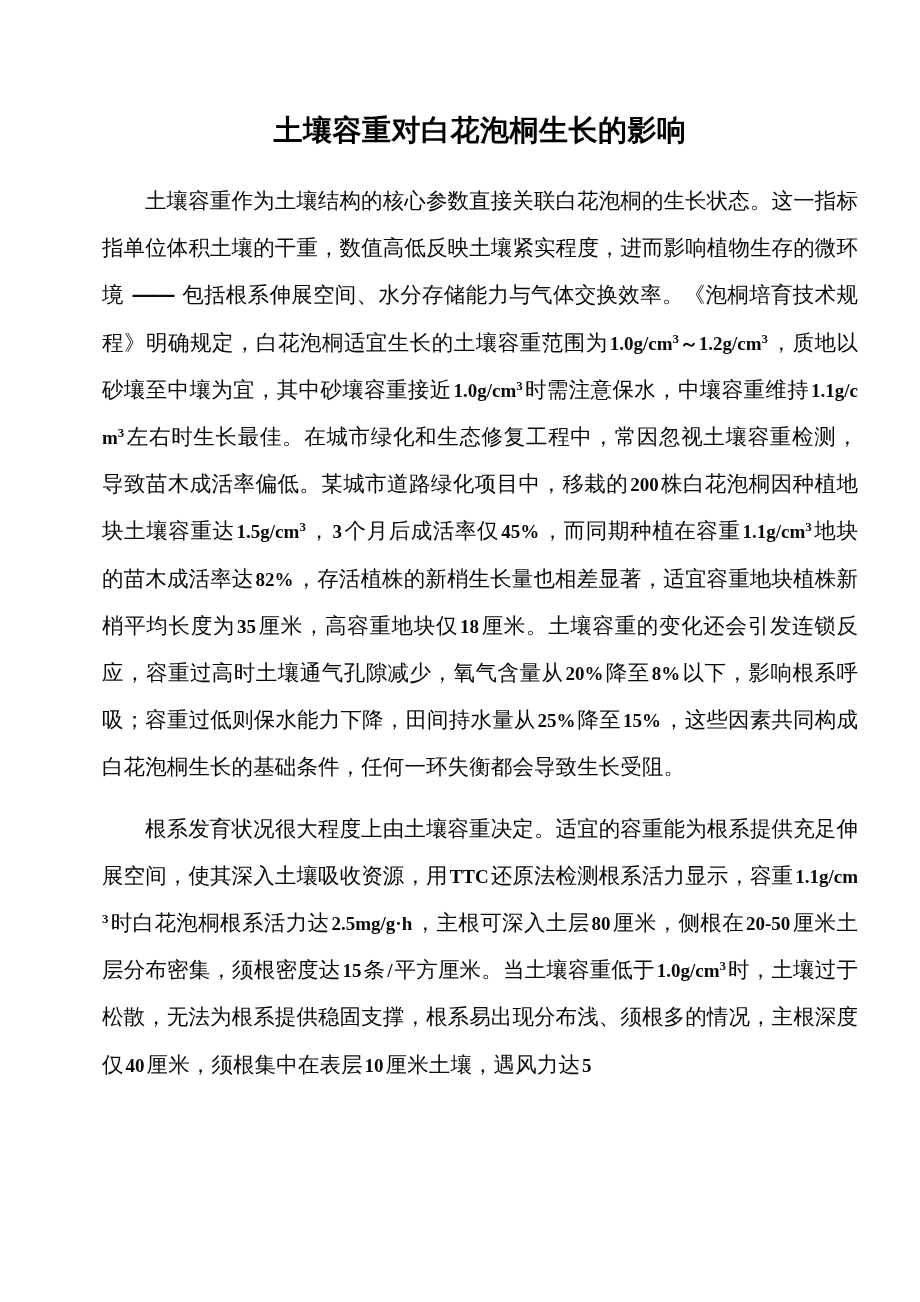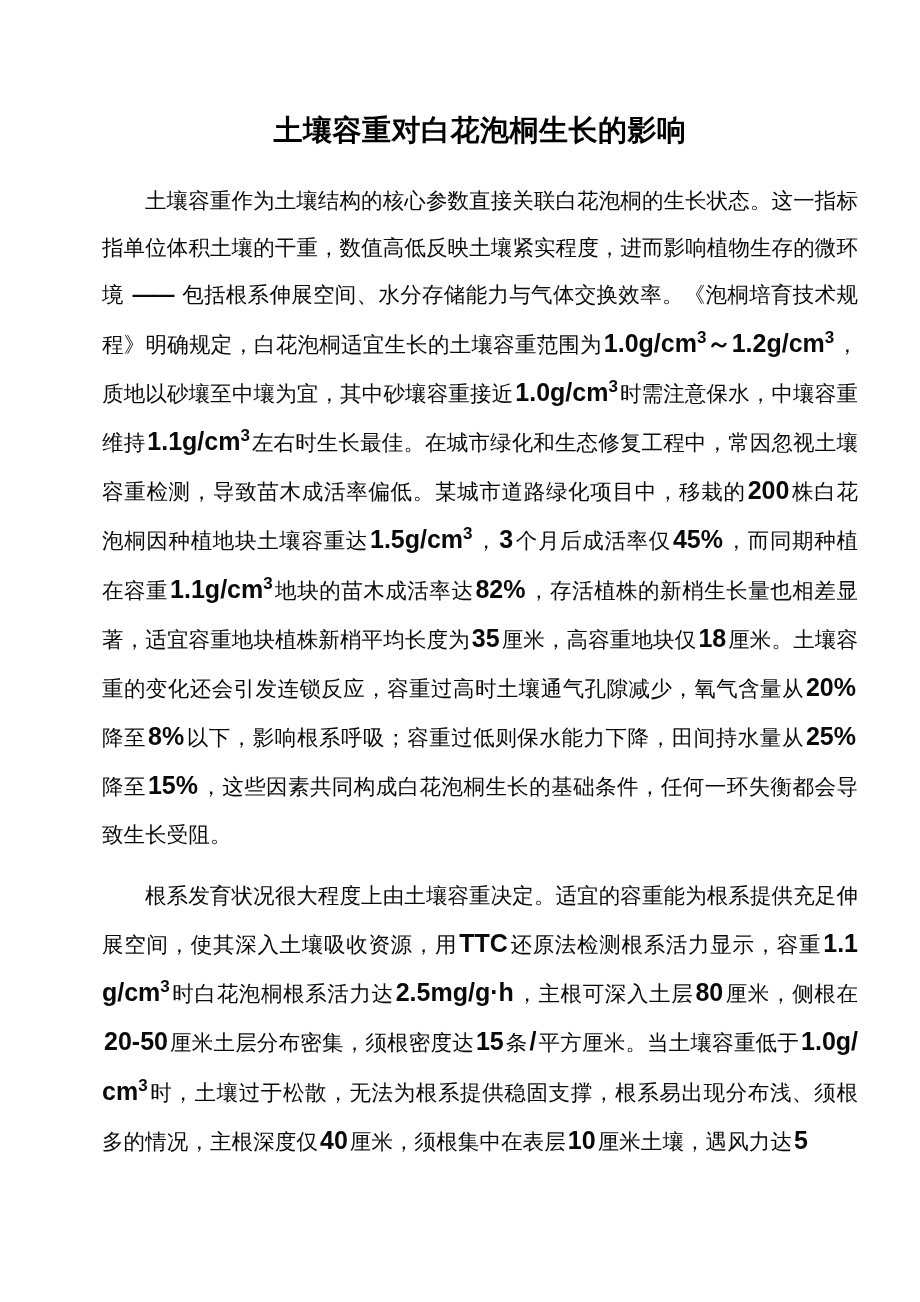--- a/index.html
+++ b/index.html
@@ -60,23 +60,23 @@
     text-indent: 2em;
     word-break: break-all;
   }
 
   p.para + p.para {
     margin-top: 14px;
   }
 
   
   .lat {
-    font-family: Liberation Sans, sans-serif;
+    font-family: Liberation Serif, serif;
     font-weight: 700;
-    font-size: 25px;
+    font-size: 19px;
     letter-spacing: 0;
     padding: 0 2px;
   }
 
   .lat sup {
     font-size: 0.68em;
     vertical-align: super;
     line-height: 0;
   }
 

